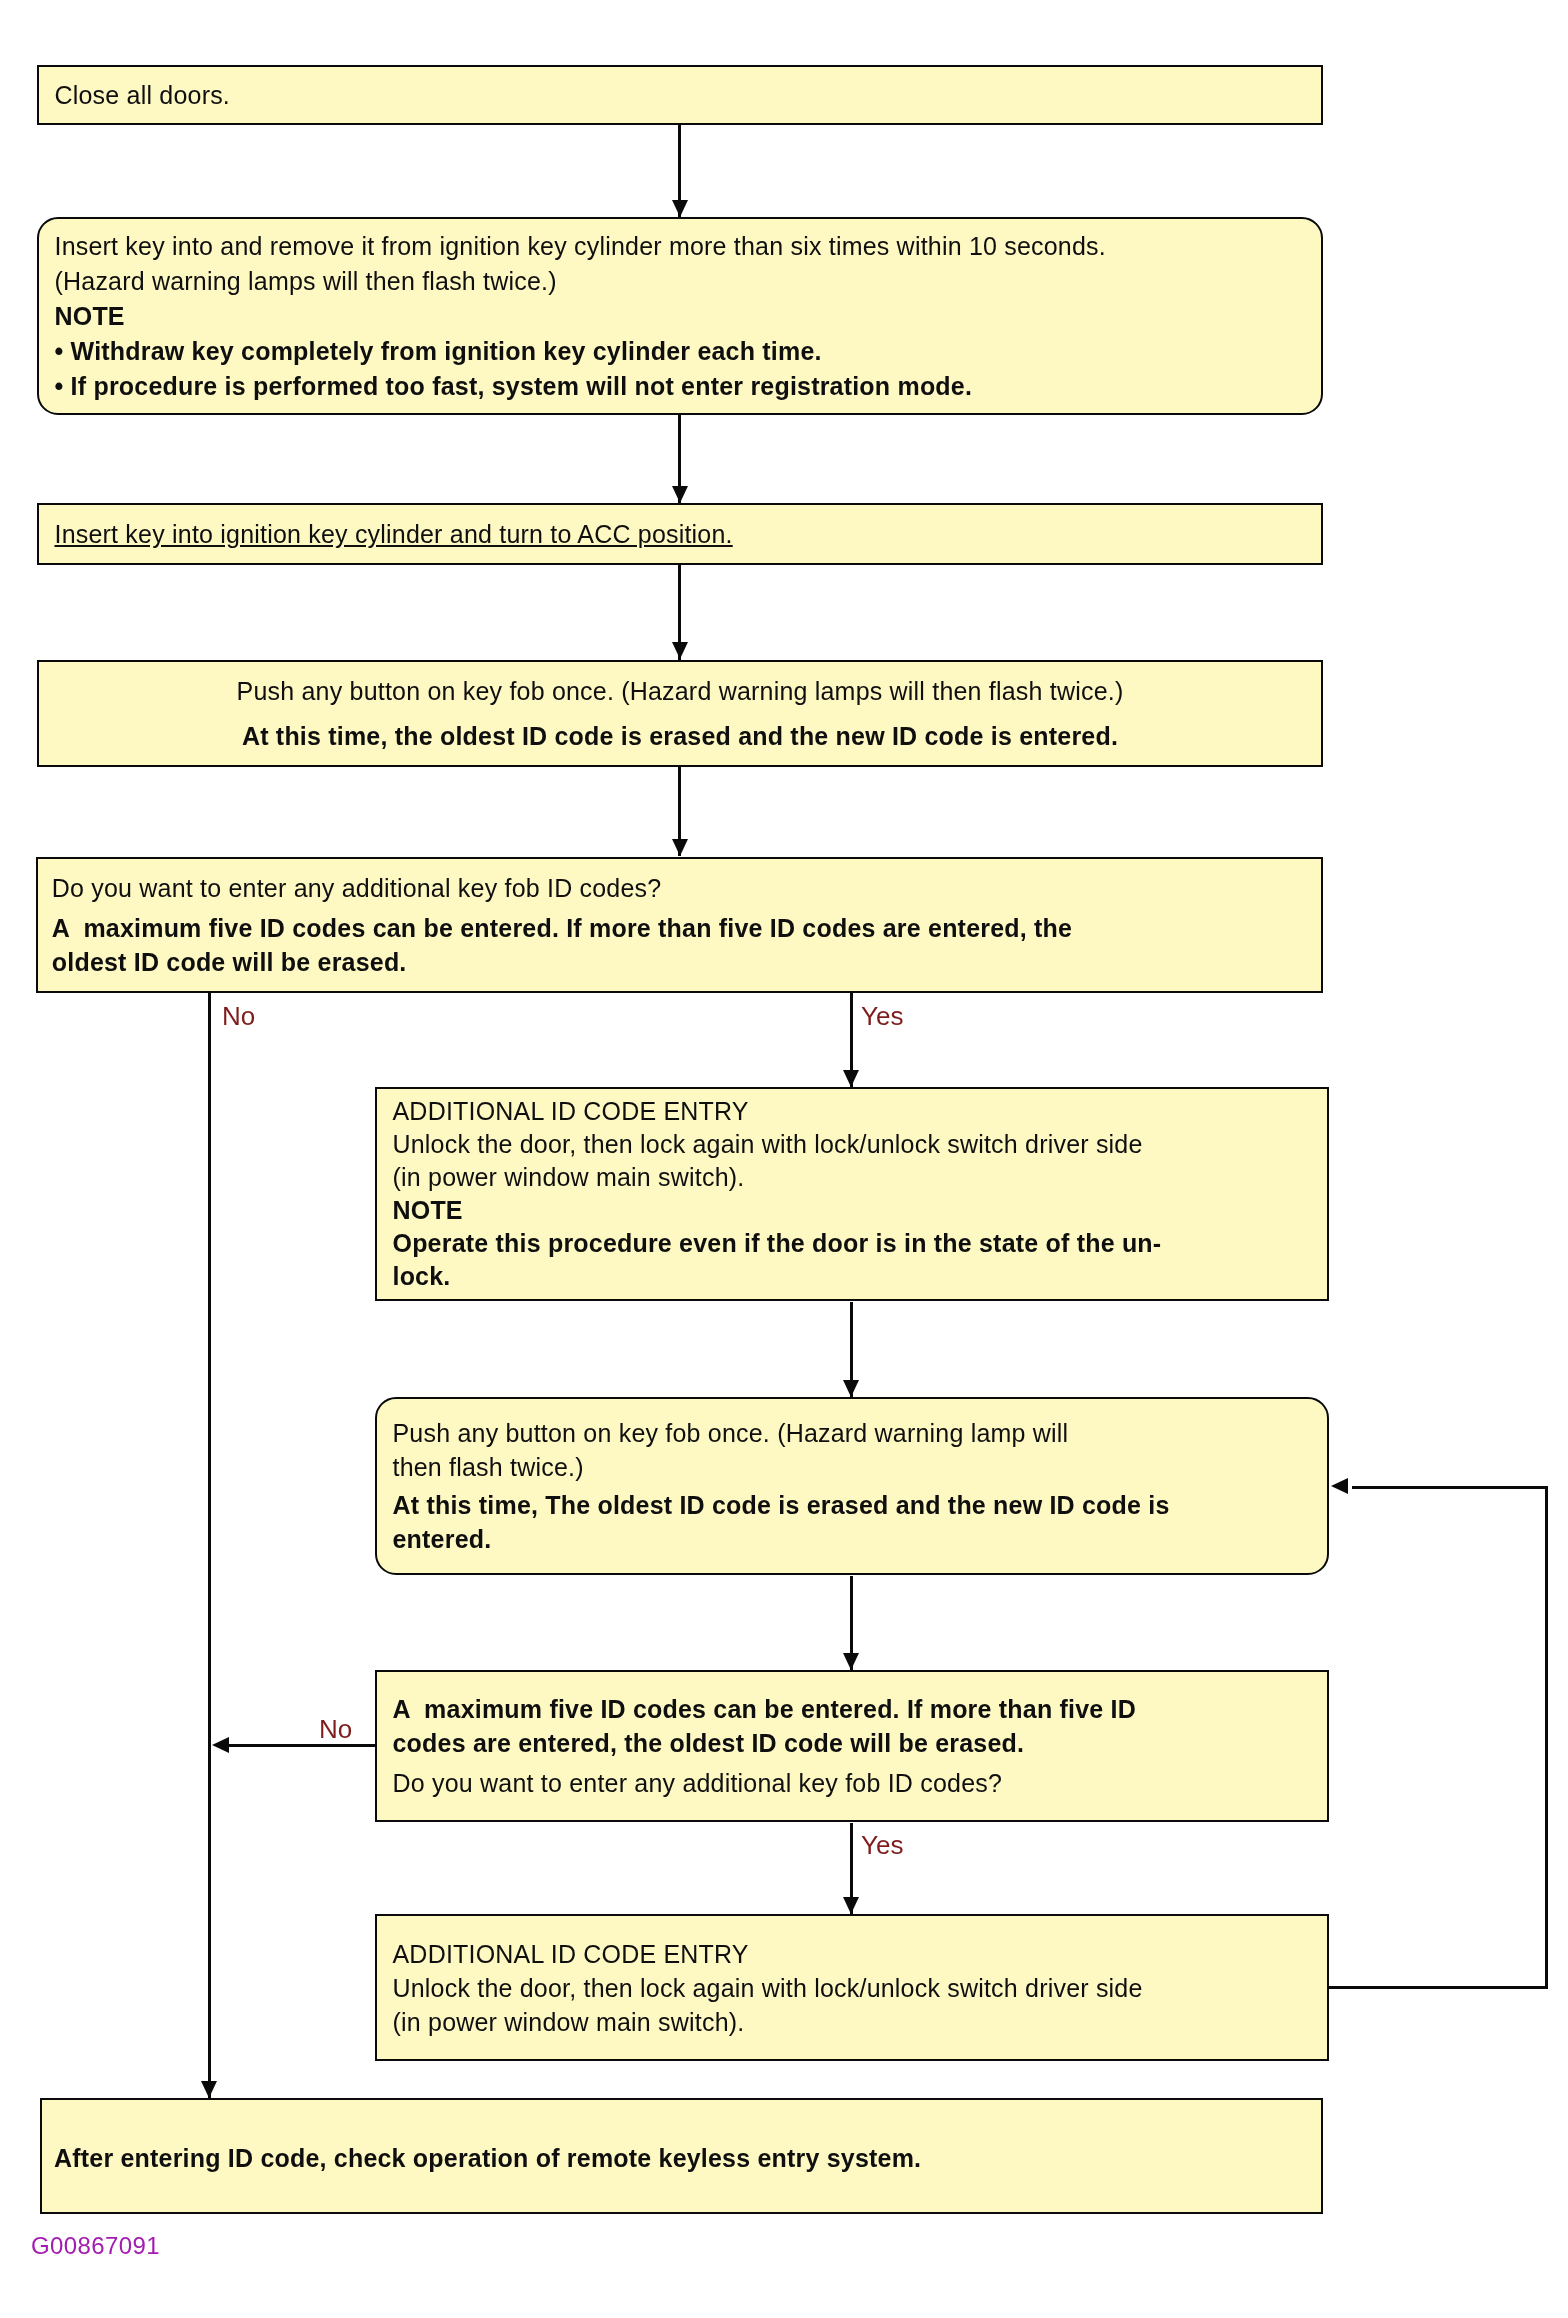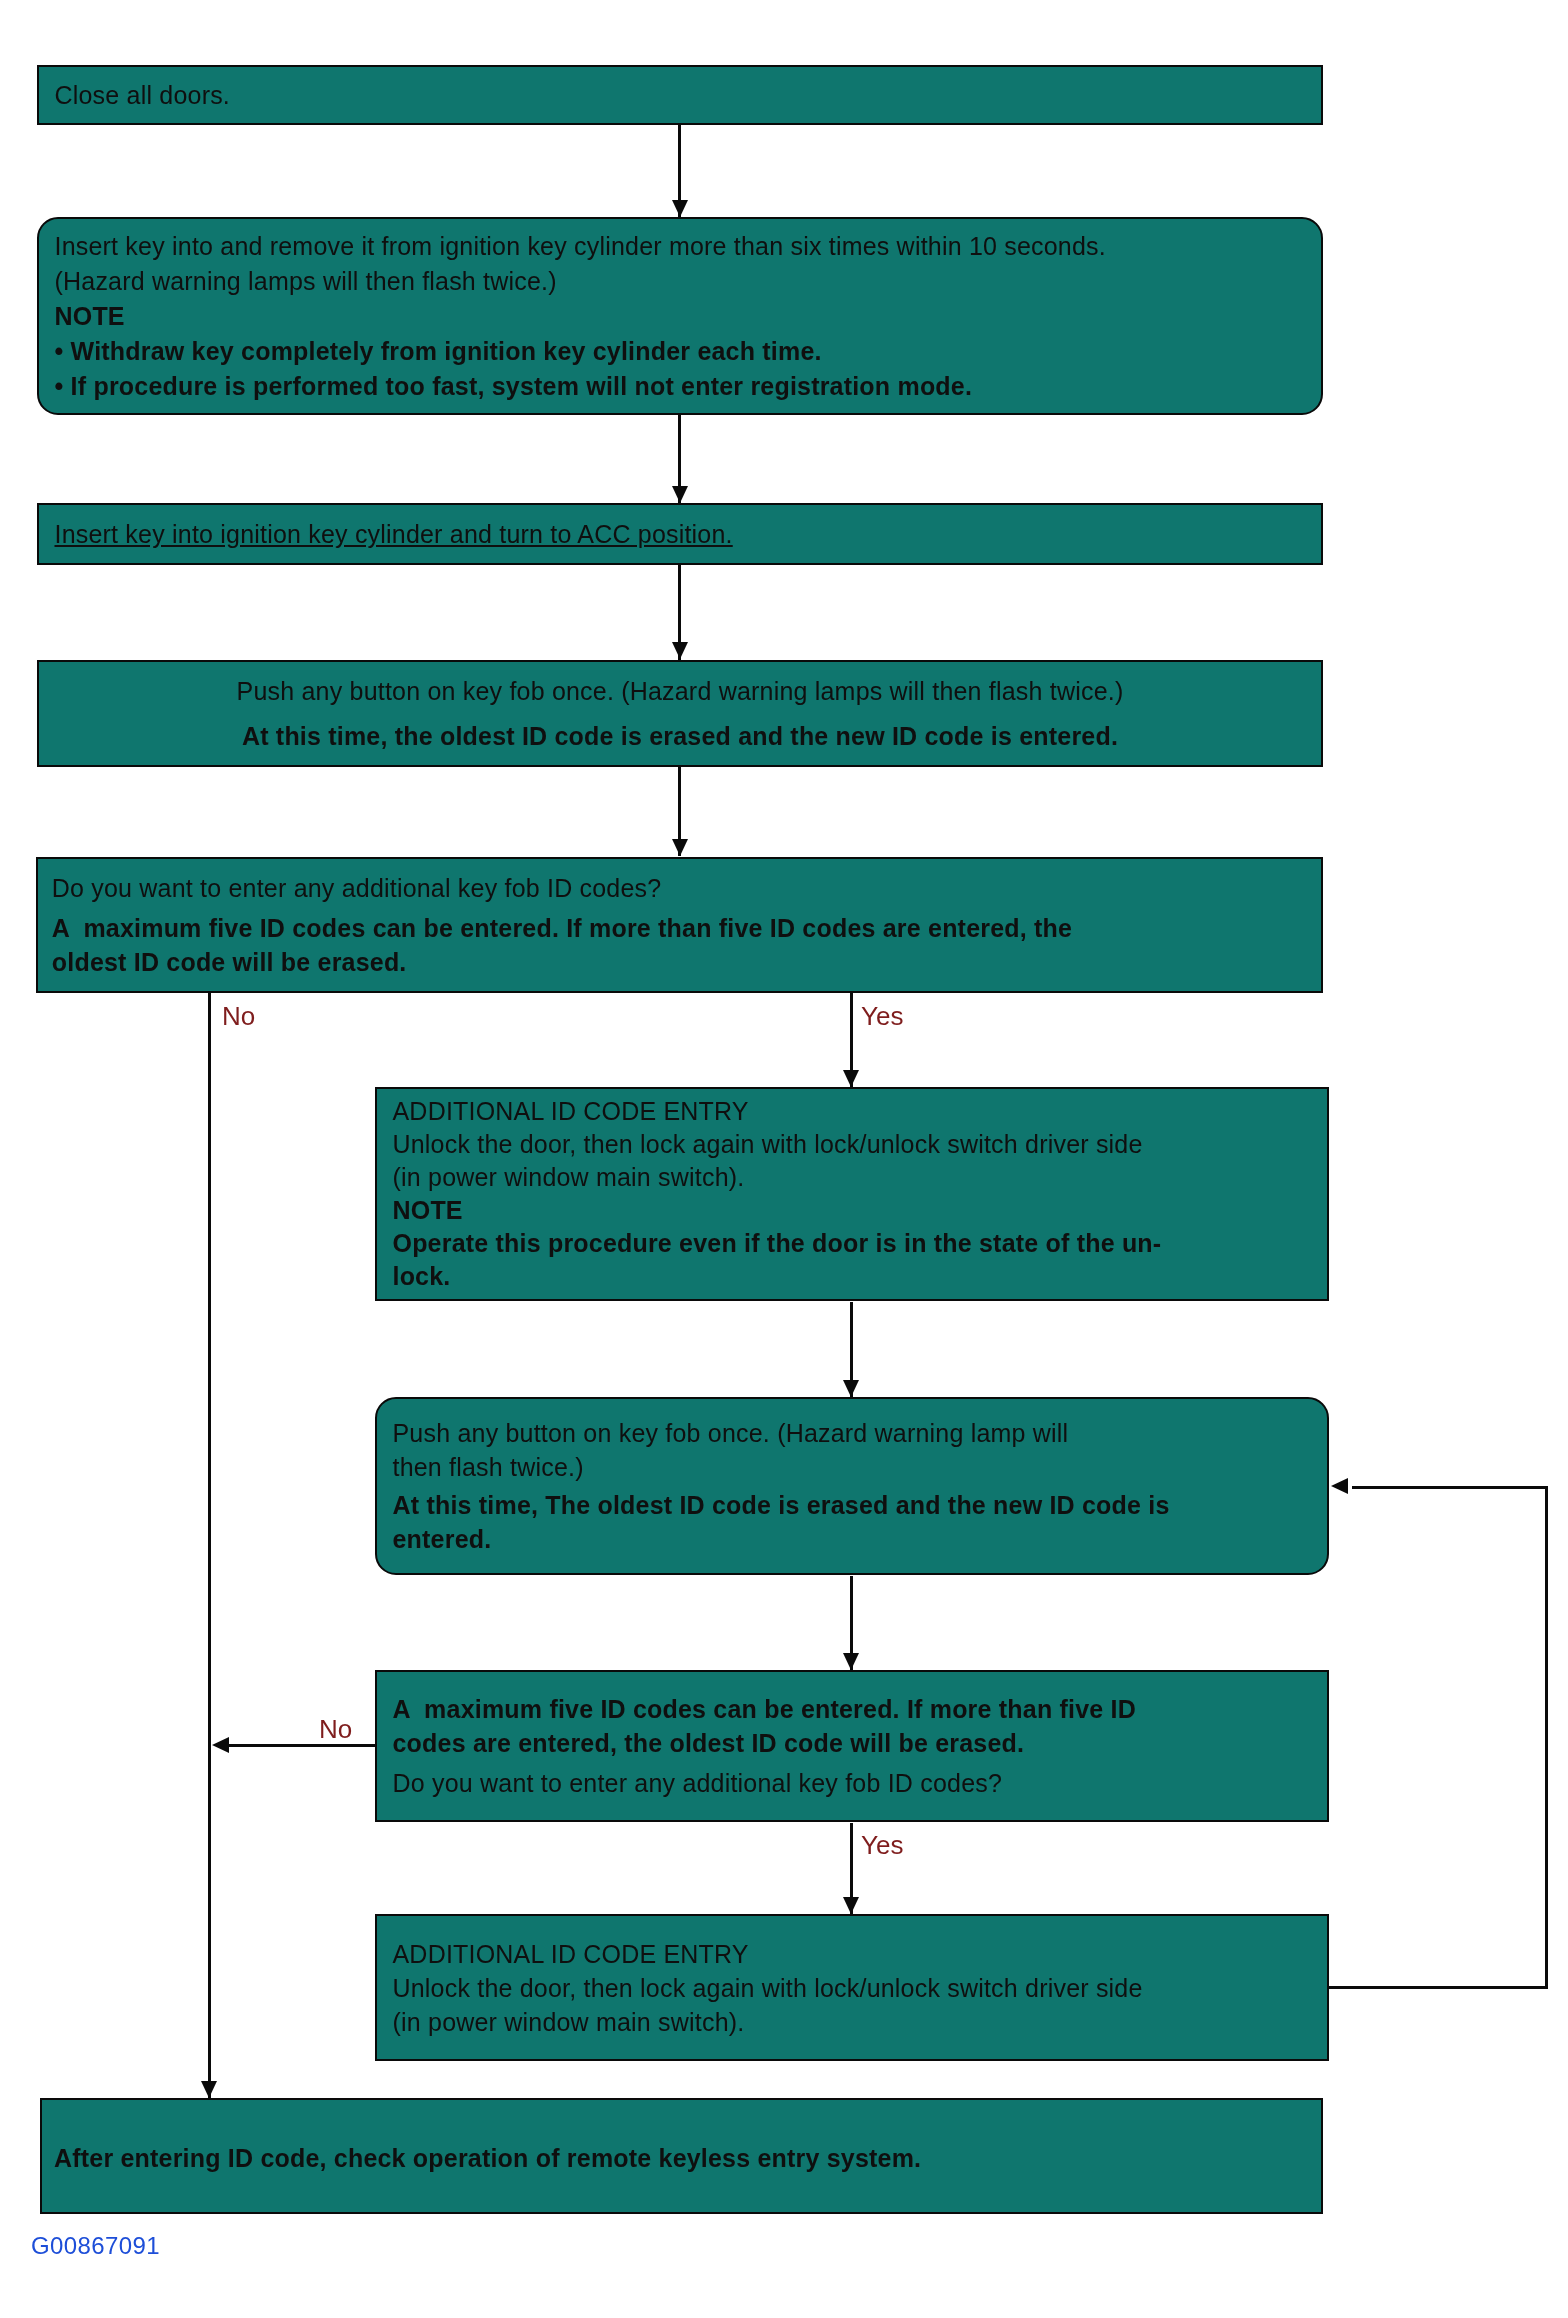--- a/index.html
+++ b/index.html
@@ -8,21 +8,21 @@
     width:1569px;
     height:2319px;
     background:#ffffff;
     font-family:"Liberation Sans","DejaVu Sans",sans-serif;
     color:#0f0f0f;
     overflow:hidden;
   }
   .box{
     position:absolute;
     border:2.6px solid #0a0a0a;
-    background:#0f766e;
+    background:#fef9c3;
     box-sizing:border-box;
     display:flex;
     flex-direction:column;
     justify-content:center;
   }
   .ln{
     white-space:pre;
     font-size:25px;
     line-height:35px;
     color:#0f0f0f;
@@ -65,21 +65,21 @@
     font-size:26px;
     line-height:27.6px;
     color:#7f1d1d;
     white-space:pre;
   }
   #figure-code{
     position:absolute;
     left:31px;
     top:2232px;
     font-size:24px;
-    color:#1d4ed8;
+    color:#a21caf;
     letter-spacing:0.4px;
   }
   
   #box-1 {left:37px;  top:65px;   width:1286px; height:60px;  padding:0 15.5px;}
   #box-2 {left:37px;  top:217px;  width:1286px; height:198px; padding:0 15.5px;border-radius:21px;}
   #box-3 {left:37px;  top:503px;  width:1286px; height:62px;  padding:0 15.5px;text-decoration:underline;}
   #box-4 {left:37px;  top:660px;  width:1286px; height:107px; padding:0 15.5px;text-align:center;}
   #box-5 {left:36px;  top:857px;  width:1287px; height:136px; padding:0 13.8px;}
   #box-6 {left:375px; top:1087px; width:954px; height:214px; padding:0 15.5px;}
   #box-7 {left:375px; top:1397px; width:954px; height:178px; padding:0 15.5px;border-radius:21px;}

